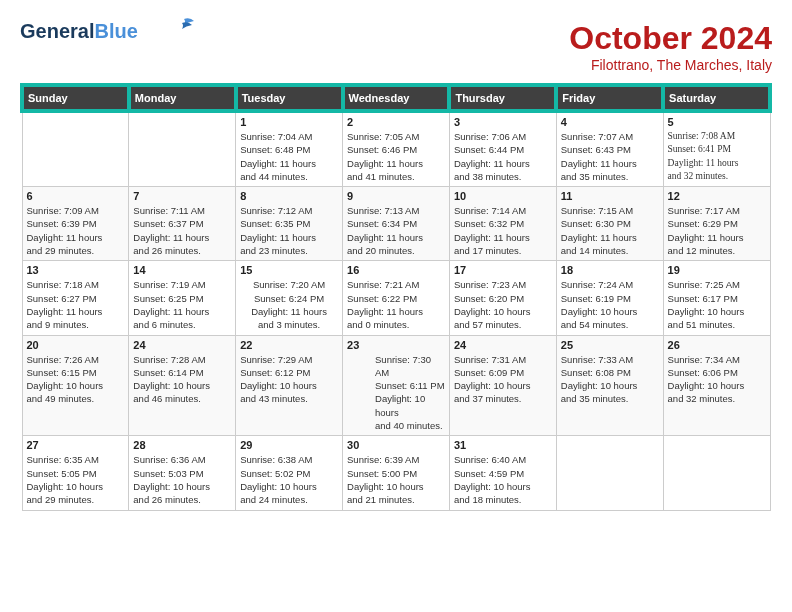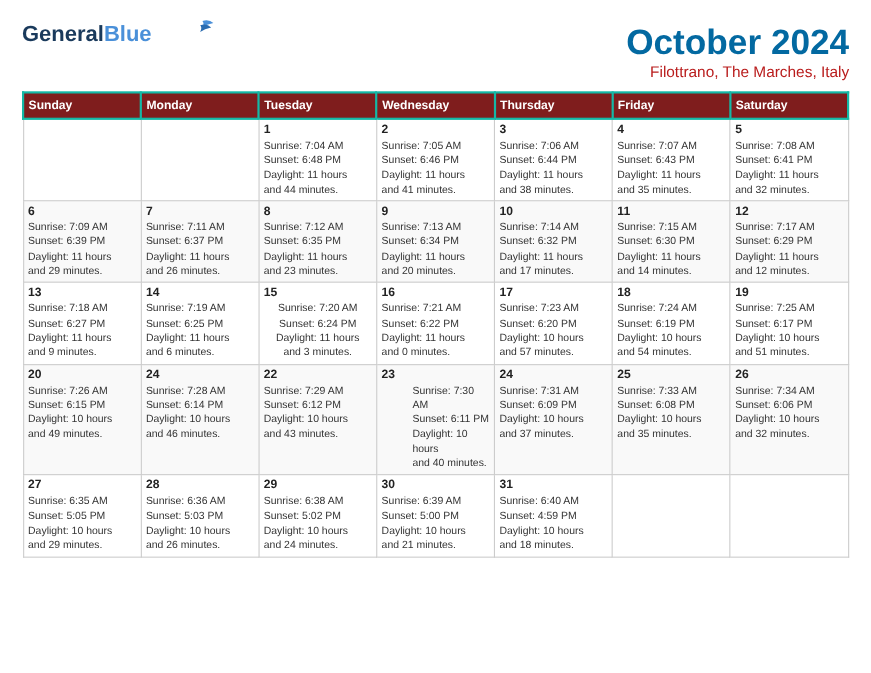--- a/index.html
+++ b/index.html
@@ -25,39 +25,39 @@
       display: flex;
       align-items: center;
       gap: 24px;
     }
     .title-area {
       text-align: right;
     }
     .month-title {
       font-size: 32px;
       font-weight: bold;
-      color: #0369a1;
+      color: #b91c1c;
     }
     .location {
       font-size: 14px;
       color: #b91c1c;
     }
     .calendar {
       width: 100%;
       border-collapse: collapse;
       font-size: 10px;
     }
     .calendar th {
-      background: #7f1d1d;
+      background: #404040;
       color: #fff;
       padding: 5px 4px;
       text-align: left;
       font-size: 11px;
       font-weight: bold;
-      border: 2px solid #14b8a6;
+      border: 4px solid #14b8a6;
     }
     .calendar td {
       border: 1px solid #ccc;
       vertical-align: top;
       padding: 3px 4px;
       width: 107px;
       min-height: 80px;
       background: #fff;
     }
     .calendar td.empty {
@@ -153,21 +153,21 @@
         </td>
         <td>
           <span class="day-num">4</span>
           <div class="day-info" style="white-space: pre-wrap;">Sunrise: 7:07 AM
 Sunset: 6:43 PM
 Daylight: 11 hours
 and 35 minutes.</div>
         </td>
         <td>
           <span class="day-num">5</span>
-          <div class="day-info" style="white-space: pre-wrap;">Sunrise: 7:08 AM
+          <div class="day-info" style="white-space: pre-wrap; font-family: Liberation Serif, serif;">Sunrise: 7:08 AM
 Sunset: 6:41 PM
 Daylight: 11 hours
 and 32 minutes.</div>
         </td>
       </tr>
       <tr class="row-even">
         <td>
           <span class="day-num">6</span>
           <div class="day-info" style="white-space: pre-wrap;">Sunrise: 7:09 AM
 Sunset: 6:39 PM

